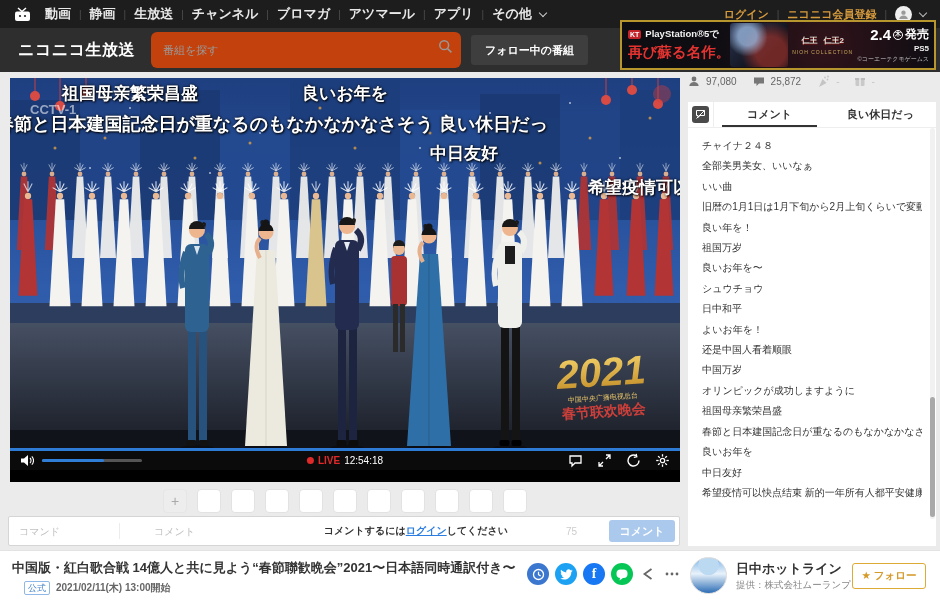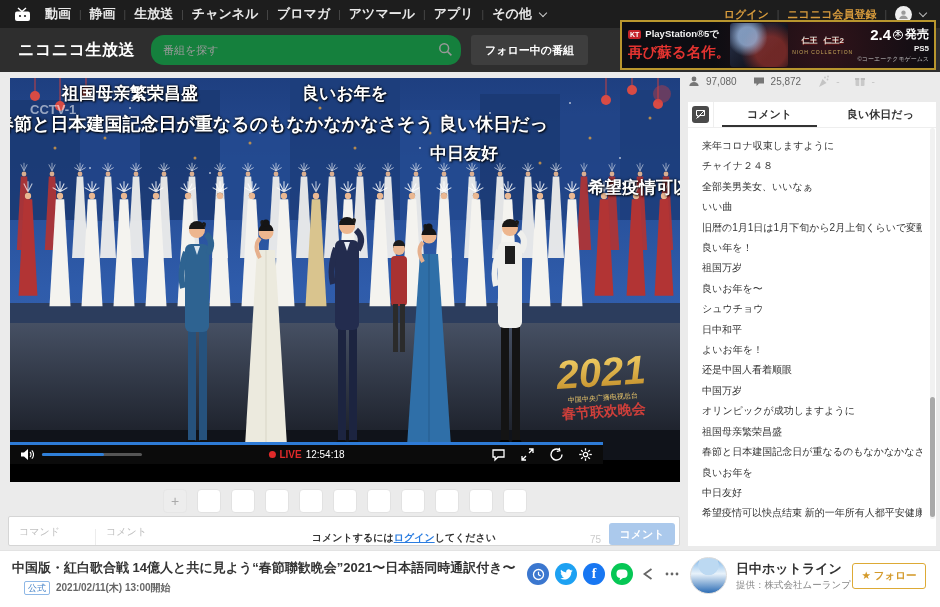--- a/index.html
+++ b/index.html
@@ -11,21 +11,21 @@
   .topbar .nav { display:flex; align-items:center; gap:0; }
   .nav-item { color:#e8e8e8; font-size:13px; font-weight:bold; padding:0 8px; cursor:pointer; white-space:nowrap; }
   .nav-div { color:#4d4d4d; font-size:10px; }
   .topbar-right { margin-left:auto; display:flex; align-items:center; gap:8px; }
   .amber-link { color:#d79b3c; font-size:11px; font-weight:bold; cursor:pointer; white-space:nowrap; }
   .chev { width:6px; height:6px; border-right:1.5px solid #bbb; border-bottom:1.5px solid #bbb; transform:rotate(45deg); margin-top:-3px; }
   .avatar-s { width:17px; height:17px; border-radius:50%; background:#f0f0f0; display:flex; align-items:center; justify-content:center; }
 
   .subbar { position:absolute; left:0; top:28px; width:940px; height:44px; background:#2e2e2e; display:flex; align-items:center; z-index:4; }
   .live-logo { color:#fff; font-size:16px; font-weight:bold; margin-left:18px; letter-spacing:.5px; white-space:nowrap; }
-  .searchbox { position:relative; margin-left:16px; width:310px; height:30px; background:#15803d; border-radius:13px; }
+  .searchbox { position:relative; margin-left:16px; width:310px; height:36px; background:#c2410c; border-radius:6px; }
   .searchbox input { width:100%; height:100%; background:transparent; border:none; outline:none; color:#ddd; font-size:11px; padding:0 30px 0 12px; font-family:inherit; }
   .searchbox input::placeholder { color:#9a9a9a; }
   .search-ic { position:absolute; right:8px; top:7px; }
   .followprog { margin-left:10px; height:30px; background:#3e3e3e; border:none; border-radius:3px; color:#fff; font-size:11px; font-weight:bold; padding:0 14px; cursor:pointer; font-family:inherit; white-space:nowrap; }
 
   
   .ad { position:absolute; left:620px; top:20px; width:316px; height:50px; background:radial-gradient(circle at 65% 50%, #31131a 0%, #0d0d12 55%); border:2px solid #b8962e; z-index:10; display:flex; align-items:center; overflow:hidden; }
   .ad-left { padding:3px 0 3px 6px; width:108px; }
   .ad-l1 { display:flex; align-items:center; gap:4px;text-align:center; }
   .kt { background:#c4232a; color:#fff; font-size:7px; font-weight:bold; border-radius:2px; padding:1px 2px; }
@@ -46,36 +46,36 @@
   .ad-ps5 { color:#eee; font-size:8px; font-weight:bold; margin-top:1px; }
   .ad-copy { color:#bbb; font-size:6px; margin-top:2px; white-space:nowrap; }
 
   
   .video-wrap { position:absolute; left:10px; top:78px; width:670px; height:404px; background:#000; overflow:hidden; }
   .scene { display:block; width:670px; height:382px; }
   .oc { position:absolute; color:#fff; font-weight:bold; font-size:17px; white-space:nowrap; text-shadow:0 0 3px rgba(0,0,0,.9),1px 1px 2px rgba(0,0,0,.9); pointer-events:none; }
   .oc0 { left:52px; top:4px; } .oc1 { left:292px; top:4px; }
   .oc2 { left:-14px; top:34px; font-size:18px; } .oc3 { left:420px; top:64px; } .oc4 { left:578px; top:98px; }
 
-  .ctrl { position:absolute; left:0; bottom:18px; width:593px; height:22px; background:#0b0b0b; border-top:3px solid #2e7bd6; display:flex; align-items:center; padding:0 10px; }
+  .ctrl { position:absolute; left:0; bottom:12px; width:670px; height:22px; background:#0b0b0b; border-top:3px solid #2e7bd6; display:flex; align-items:center; padding:0 10px; }
   .vol-track { width:100px; height:3px; background:#555; border-radius:2px; margin-left:8px; position:relative; cursor:pointer; }
   .vol-fill { position:absolute; left:0; top:0; height:3px; width:62px; background:#2f7fd8; border-radius:2px; }
   .live-group { position:absolute; left:50%; transform:translateX(-50%); display:flex; align-items:center; gap:4px; }
   .live-dot { width:7px; height:7px; border-radius:50%; background:#e02a2a; }
   .live-lb { color:#e02a2a; font-size:10px; font-weight:bold; }
   .live-tm { color:#fff; font-size:10px; }
   .ctrl-right { margin-left:auto; display:flex; align-items:center; gap:14px; }
   .ctrl-right svg { cursor:pointer; }
 
   
   .stamp-row { position:absolute; left:10px; top:489px; width:670px; display:flex; justify-content:center; gap:10px; }
   .stamp { width:24px; height:24px; border:1px solid #e2e2e2; border-radius:4px; background:#fff; cursor:pointer; }
   .stamp.add { background:#ededed; color:#aaa; font-size:14px; line-height:22px; text-align:center; border-color:#e6e6e6; }
 
-  .cform { position:absolute; left:8px; top:516px; width:672px; height:30px; background:#fff; border:1px solid #d5d5d5; border-radius:2px; display:flex; align-items:flex-end; }
+  .cform { position:absolute; left:8px; top:516px; width:672px; height:30px; background:#fff; border:1px solid #d5d5d5; border-radius:2px; display:flex; align-items:center;gap:24px; }
   .cform input { border:none; outline:none; font-size:10px; font-family:inherit; background:transparent; height:100%; }
   .cform input::placeholder { color:#c0c0c0; }
   .inp-cmd { width:86px; padding-left:10px; }
   .inp-sep { width:1px; height:16px; background:#ececec; }
   .inp-cmt { width:130px; padding-left:10px; }
   .login-note { flex:1; text-align:center; font-size:10px; font-weight:bold; color:#333; }
   .login-note a { color:#2b7de0; text-decoration:underline; cursor:pointer; }
   .char-count { color:#ccc; font-size:10px; margin:0 8px; }
   .submit { width:66px; height:22px; background:#abc9ec; border:none; border-radius:3px; color:#fff; font-size:11px; font-weight:bold; margin-right:4px; font-family:inherit; }
 
@@ -539,21 +539,20 @@
         <svg width="11" height="11" viewBox="0 0 11 11">
             <path d="M1.5 1.5h8v5H5l-2 2v-2H1.5z" fill="none" stroke="#fff" stroke-width="1"></path>
             <line x1="1.5" y1="9.5" x2="9.5" y2="1.5" stroke="#fff" stroke-width="1"></line>
           </svg>
       </span>
     </div>
     <div class="tab active">コメント</div>
     <div class="tab">良い休日だっ</div>
   </div>
   <div class="clist">
-    <div class="cmt">来年コロナ収束しますように</div>
     <div class="cmt">チャイナ２４８</div>
     <div class="cmt">全部美男美女、いいなぁ</div>
     <div class="cmt">いい曲</div>
     <div class="cmt">旧暦の1月1日は1月下旬から2月上旬くらいで変動だったかな？</div>
     <div class="cmt">良い年を！</div>
     <div class="cmt">祖国万岁</div>
     <div class="cmt">良いお年を〜</div>
     <div class="cmt">シュウチョウ</div>
     <div class="cmt">日中和平</div>
     <div class="cmt">よいお年を！</div>

